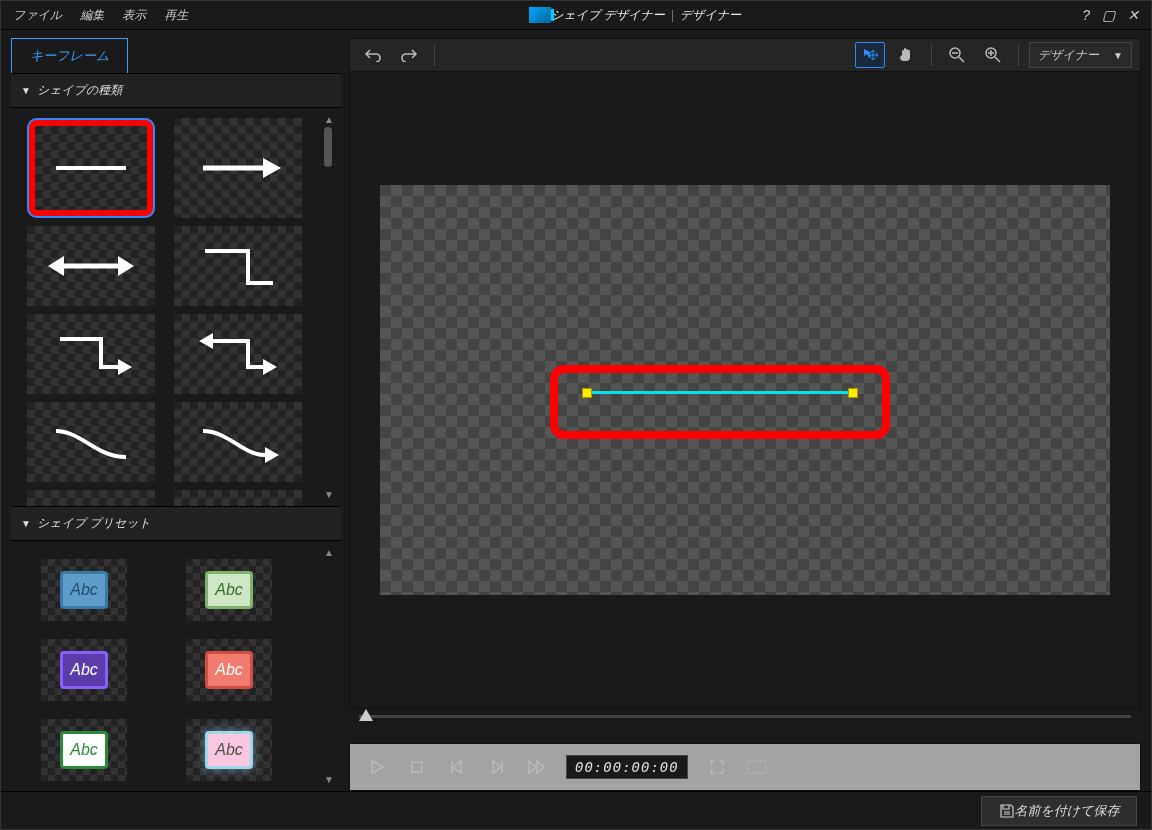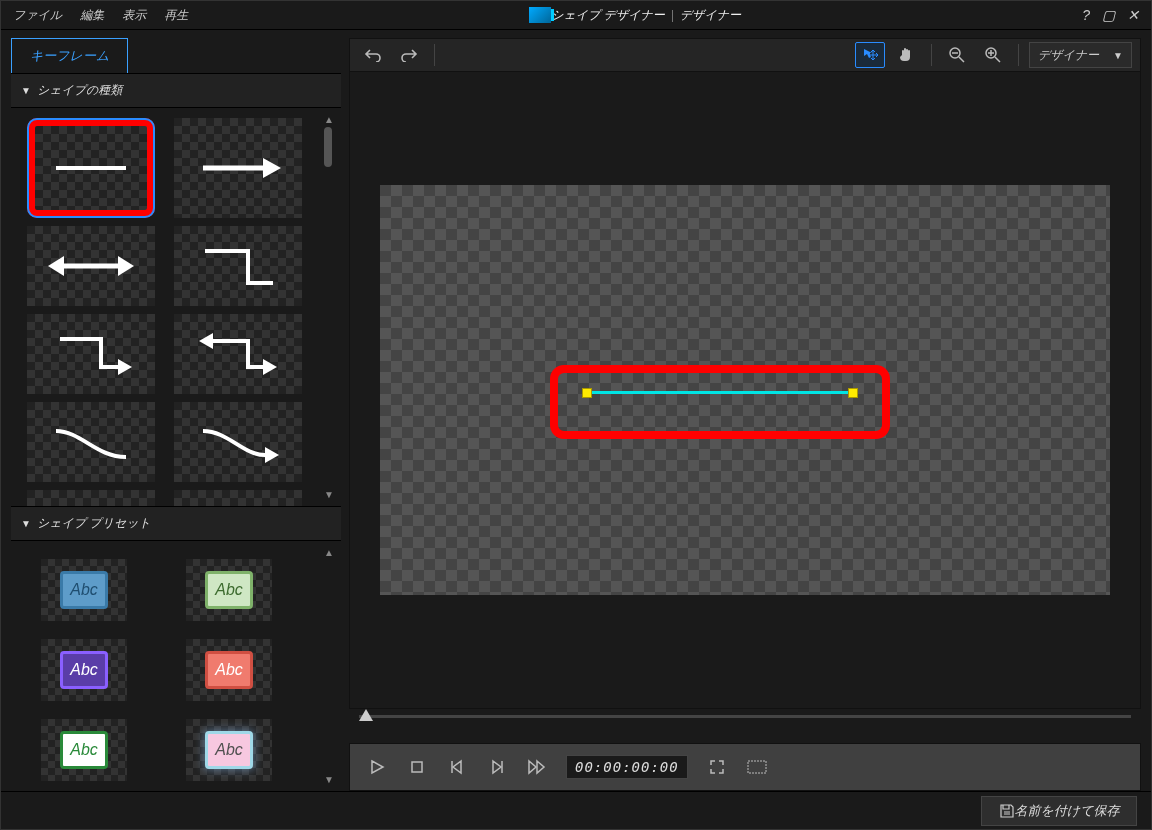--- a/index.html
+++ b/index.html
@@ -86,21 +86,21 @@
 .canvas-highlight { position: absolute; left: 170px; top: 180px; width: 340px; height: 74px; border: 8px solid #ff0000; border-radius: 14px; display: flex; align-items: flex-start; justify-content: center; padding-top: 18px; }
 .canvas-line { width: 268px; height: 3px; background: #00e5e5; position: relative; }
 .canvas-line::before, .canvas-line::after { content: ""; position: absolute; width: 8px; height: 8px; background: #ffeb00; border: 1px solid #aa9900; top: -3px; }
 .canvas-line::before { left: -4px; }
 .canvas-line::after { right: -4px; }
 
 .timeline { height: 28px; background: #1a1a1a; padding: 6px 10px 0 10px; position: relative; }
 .tl-track { height: 3px; background: #444; position: relative; }
 .tl-thumb { position: absolute; left: 0; top: -6px; width: 0; height: 0; border-left: 7px solid transparent; border-right: 7px solid transparent; border-bottom: 12px solid #ccc; }
 
-.playbar { height: 48px; background: #404040; border: 1px solid #111; display: flex; align-items: center; gap: 18px; padding: 0 16px; margin-top: 6px; }
+.playbar { height: 48px; background: #a3a3a3; border: 1px solid #111; display: flex; align-items: center; gap: 18px; padding: 0 16px; margin-top: 6px; }
 .pb-btn { width: 22px; height: 22px; display: flex; align-items: center; justify-content: center; color: #bbb; font-size: 16px; }
 .timecode { font-family: "Consolas", monospace; letter-spacing: 1px; color: #ddd; font-size: 14px; border: 1px solid #444; padding: 3px 8px; background: #1a1a1a; }
 
 
 .footer { height: 46px; background: #1a1a1a; border-top: 1px solid #000; display: flex; align-items: center; justify-content: flex-end; gap: 10px; padding: 0 14px; }
 .footer-btn { min-width: 156px; height: 30px; background: #2e2e2e; border: 1px solid #444; color: #ddd; display: flex; align-items: center; justify-content: center; font-size: 13px; }
 </style>
 </head>
 <body>
 

